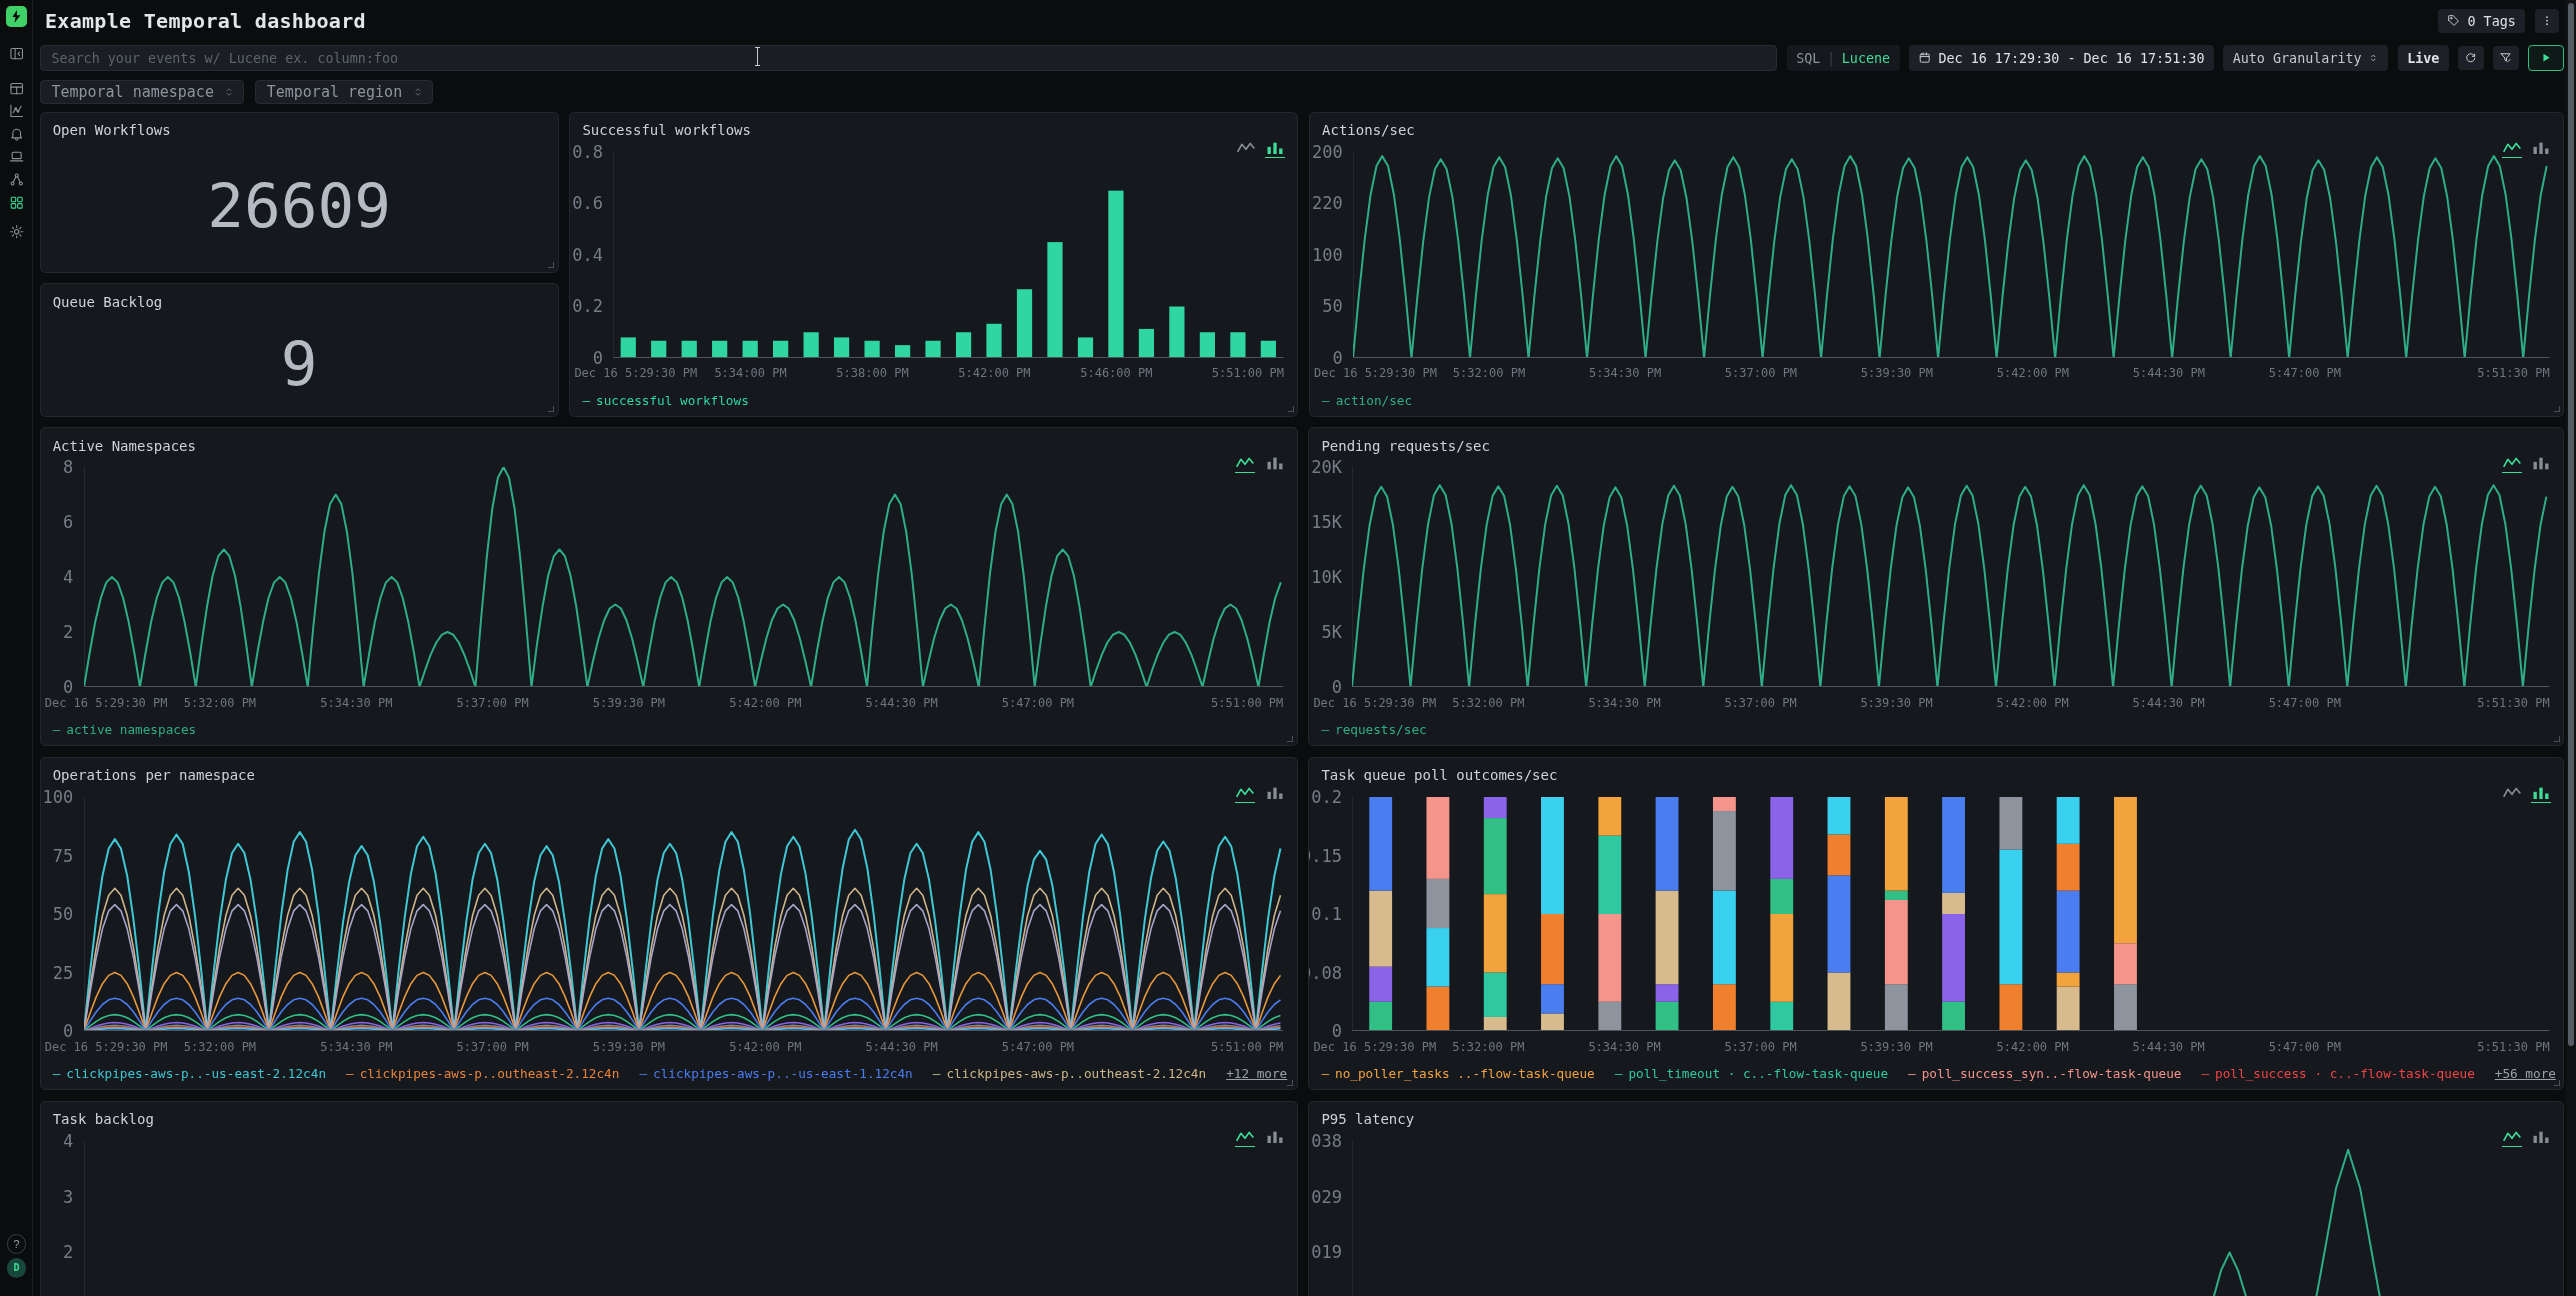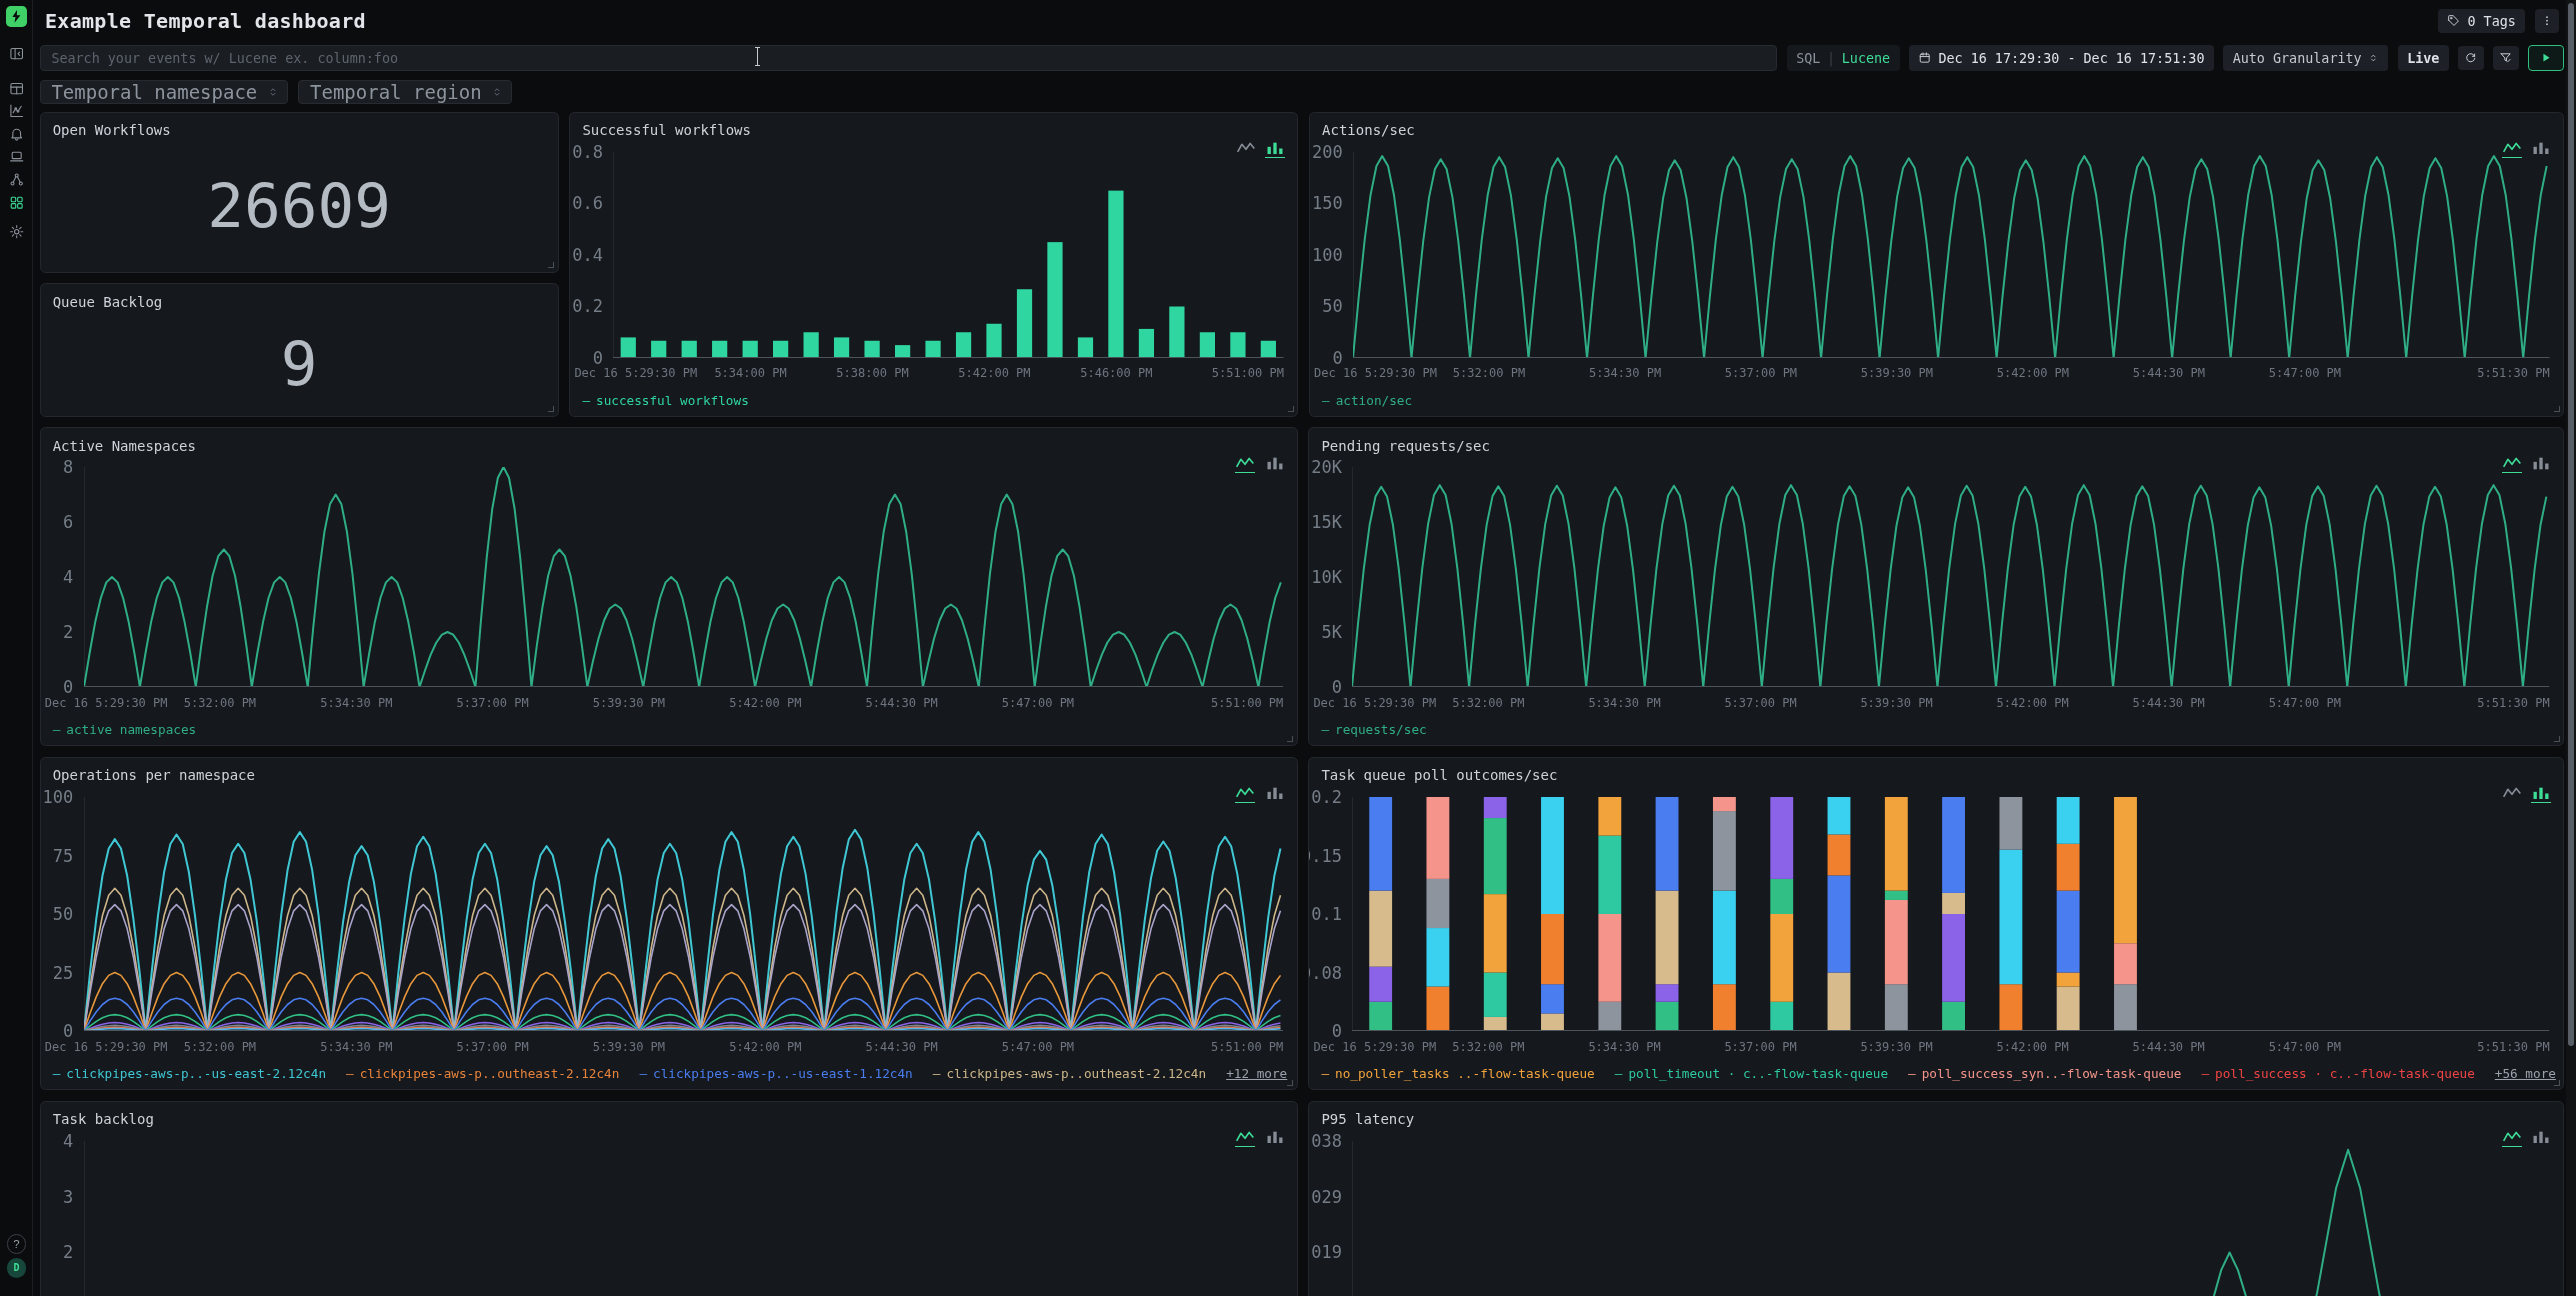--- a/index.html
+++ b/index.html
@@ -34,21 +34,21 @@
   .mode-toggle{display:flex;align-items:center;gap:6.7px;background:#15181d;border-radius:4px;height:25.5px;padding:0 9.4px;font-size:13.4px;cursor:pointer;}
   .mode-sql{color:#8b929b;} .mode-div{color:#3a4048;} .mode-lucene{color:#3ddc97;}
   .time-btn,.gran-btn,.live-btn{height:25.5px;}
   .gran-btn{color:#c3c9cf;}
   .live-btn{font-weight:bold;}
   .icon-btn{width:25.5px;justify-content:center;padding:0;}
   .run-btn{width:36px;height:25.5px;justify-content:center;padding:0;background:rgba(47,214,160,0.07);border:1px solid #2fbf7f;}
   
   .filter-row{display:flex;gap:10.7px;padding:6.7px 12px 8px 6.7px;}
   .chip{display:flex;align-items:center;gap:9.4px;background:#1a1d22;border:0.7px solid #262b31;border-radius:4px;height:24px;
-    color:#8d949d;font-size:19px;padding:0 8px 0 10.7px;cursor:pointer;}
+    color:#8d949d;font-size:15px;padding:0 8px 0 10.7px;cursor:pointer;}
   .chip svg{stroke:#6b7280;fill:none;stroke-width:1.7;stroke-linecap:round;stroke-linejoin:round;width:12px;height:12px;}
   
   .content{padding:0 12px 0 6.7px;}
   .row{display:grid;gap:10.7px;margin-bottom:10.7px;}
   .row1{grid-template-columns:519px 729px 1fr;height:305px;}
   .row1-left{display:flex;flex-direction:column;gap:10.7px;}
   .rowW{grid-template-columns:1258px 1fr;}
   .row2{height:319px;} .row3{height:333px;} .row4{height:322px;}
   .panel{position:relative;background:#15181d;border:0.7px solid #24272d;border-radius:5.4px;overflow:hidden;}
   .stat1{height:161px;} .stat2{flex:1;}
@@ -312,21 +312,21 @@
                 </button>
               </div>
             </div>
           <span class="resize-corner"></span>
         </section>
         <section class="panel">
           <div class="panel-title">Actions/sec</div>
           <div class="chart-body">
               <div class="ylabels">
                 <span class="ylab" style="top: 0%;">200</span>
-                <span class="ylab" style="top: 25%;">150</span>
+                <span class="ylab" style="top: 25%;">220</span>
                 <span class="ylab" style="top: 50%;">100</span>
                 <span class="ylab" style="top: 75%;">50</span>
                 <span class="ylab" style="top: 100%;">0</span>
               </div>
               <div class="plot">
                 <svg viewBox="0 0 1000 400" preserveAspectRatio="none" class="plotsvg">
                   <path d="M0 0 V400" stroke="#343a41" stroke-width="1" fill="none" vector-effect="non-scaling-stroke"></path>
                   <path d="M0.0 400.0 L4.9 278.9 L9.8 169.6 L14.7 82.9 L19.6 27.2 L24.4 8.0 L29.3 27.2 L34.2 82.9 L39.1 169.6 L44.0 278.9 L48.9 400.0 L48.9 400.0 L53.8 280.7 L58.7 173.1 L63.6 87.7 L68.5 32.9 L73.3 14.0 L78.2 32.9 L83.1 87.7 L88.0 173.1 L92.9 280.7 L97.8 400.0 L97.8 400.0 L102.7 279.5 L107.6 170.8 L112.5 84.5 L117.4 29.1 L122.2 10.0 L127.1 29.1 L132.0 84.5 L136.9 170.8 L141.8 279.5 L146.7 400.0 L146.7 400.0 L151.6 280.1 L156.5 171.9 L161.4 86.1 L166.3 31.0 L171.1 12.0 L176.0 31.0 L180.9 86.1 L185.8 171.9 L190.7 280.1 L195.6 400.0 L195.6 400.0 L200.5 278.9 L205.4 169.6 L210.3 82.9 L215.2 27.2 L220.0 8.0 L224.9 27.2 L229.8 82.9 L234.7 169.6 L239.6 278.9 L244.5 400.0 L244.5 400.0 L249.4 281.3 L254.3 174.3 L259.2 89.3 L264.1 34.8 L268.9 16.0 L273.8 34.8 L278.7 89.3 L283.6 174.3 L288.5 281.3 L293.4 400.0 L293.4 400.0 L298.3 279.5 L303.2 170.8 L308.1 84.5 L313.0 29.1 L317.8 10.0 L322.7 29.1 L327.6 84.5 L332.5 170.8 L337.4 279.5 L342.3 400.0 L342.3 400.0 L347.2 280.7 L352.1 173.1 L357.0 87.7 L361.9 32.9 L366.7 14.0 L371.6 32.9 L376.5 87.7 L381.4 173.1 L386.3 280.7 L391.2 400.0 L391.2 400.0 L396.1 278.9 L401.0 169.6 L405.9 82.9 L410.8 27.2 L415.6 8.0 L420.5 27.2 L425.4 82.9 L430.3 169.6 L435.2 278.9 L440.1 400.0 L440.1 400.0 L445.0 280.1 L449.9 171.9 L454.8 86.1 L459.7 31.0 L464.5 12.0 L469.4 31.0 L474.3 86.1 L479.2 171.9 L484.1 280.1 L489.0 400.0 L489.0 400.0 L493.9 279.5 L498.8 170.8 L503.7 84.5 L508.6 29.1 L513.4 10.0 L518.3 29.1 L523.2 84.5 L528.1 170.8 L533.0 279.5 L537.9 400.0 L537.9 400.0 L542.8 281.3 L547.7 174.3 L552.6 89.3 L557.5 34.8 L562.3 16.0 L567.2 34.8 L572.1 89.3 L577.0 174.3 L581.9 281.3 L586.8 400.0 L586.8 400.0 L591.7 278.9 L596.6 169.6 L601.5 82.9 L606.4 27.2 L611.2 8.0 L616.1 27.2 L621.0 82.9 L625.9 169.6 L630.8 278.9 L635.7 400.0 L635.7 400.0 L640.6 279.5 L645.5 170.8 L650.4 84.5 L655.3 29.1 L660.1 10.0 L665.0 29.1 L669.9 84.5 L674.8 170.8 L679.7 279.5 L684.6 400.0 L684.6 400.0 L689.5 280.7 L694.4 173.1 L699.3 87.7 L704.2 32.9 L709.0 14.0 L713.9 32.9 L718.8 87.7 L723.7 173.1 L728.6 280.7 L733.5 400.0 L733.5 400.0 L738.4 278.9 L743.3 169.6 L748.2 82.9 L753.1 27.2 L757.9 8.0 L762.8 27.2 L767.7 82.9 L772.6 169.6 L777.5 278.9 L782.4 400.0 L782.4 400.0 L787.3 281.3 L792.2 174.3 L797.1 89.3 L802.0 34.8 L806.8 16.0 L811.7 34.8 L816.6 89.3 L821.5 174.3 L826.4 281.3 L831.3 400.0 L831.3 400.0 L836.2 279.5 L841.1 170.8 L846.0 84.5 L850.9 29.1 L855.7 10.0 L860.6 29.1 L865.5 84.5 L870.4 170.8 L875.3 279.5 L880.2 400.0 L880.2 400.0 L885.1 280.1 L890.0 171.9 L894.9 86.1 L899.8 31.0 L904.6 12.0 L909.5 31.0 L914.4 86.1 L919.3 171.9 L924.2 280.1 L929.1 400.0 L929.1 400.0 L934.0 278.9 L938.9 169.6 L943.8 82.9 L948.7 27.2 L953.5 8.0 L958.4 27.2 L963.3 82.9 L968.2 169.6 L973.1 278.9 L978.0 400.0 L982.9 278.9 L987.8 169.6 L992.7 82.9 L997.6 27.2" stroke="#2fae85" stroke-width="2" fill="none" vector-effect="non-scaling-stroke" stroke-linejoin="round"></path>
                   <path d="M0 400 H1000" stroke="#4d545c" stroke-width="2" fill="none" vector-effect="non-scaling-stroke"></path>
                 </svg>

